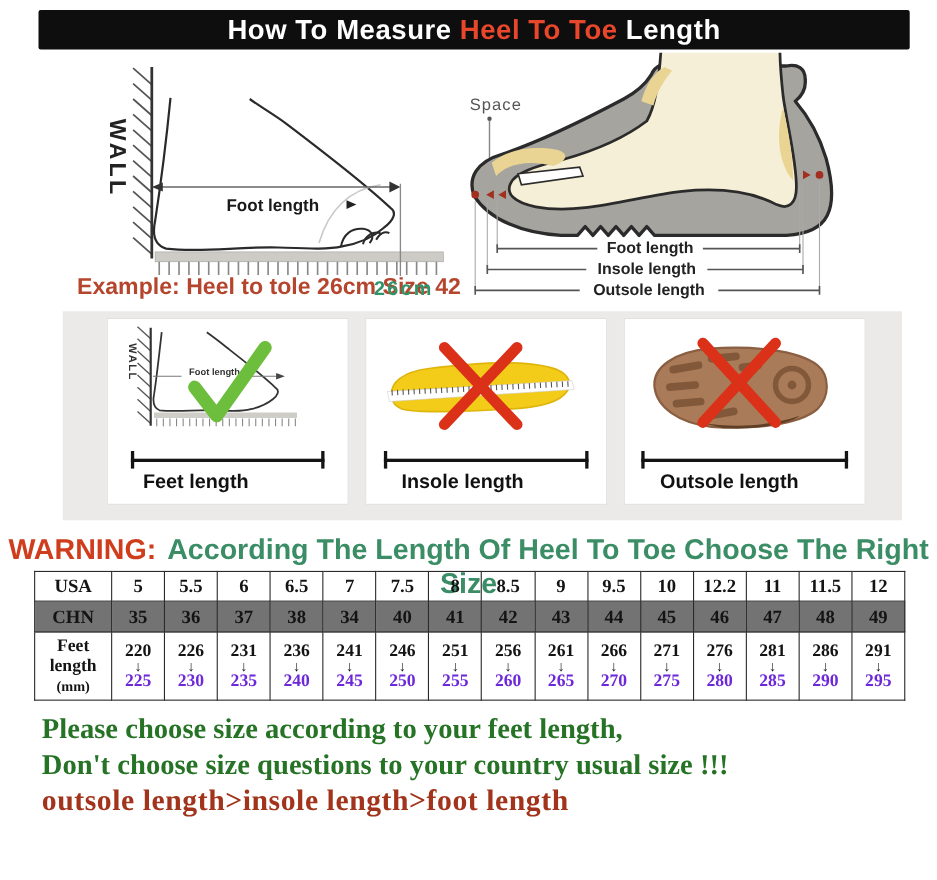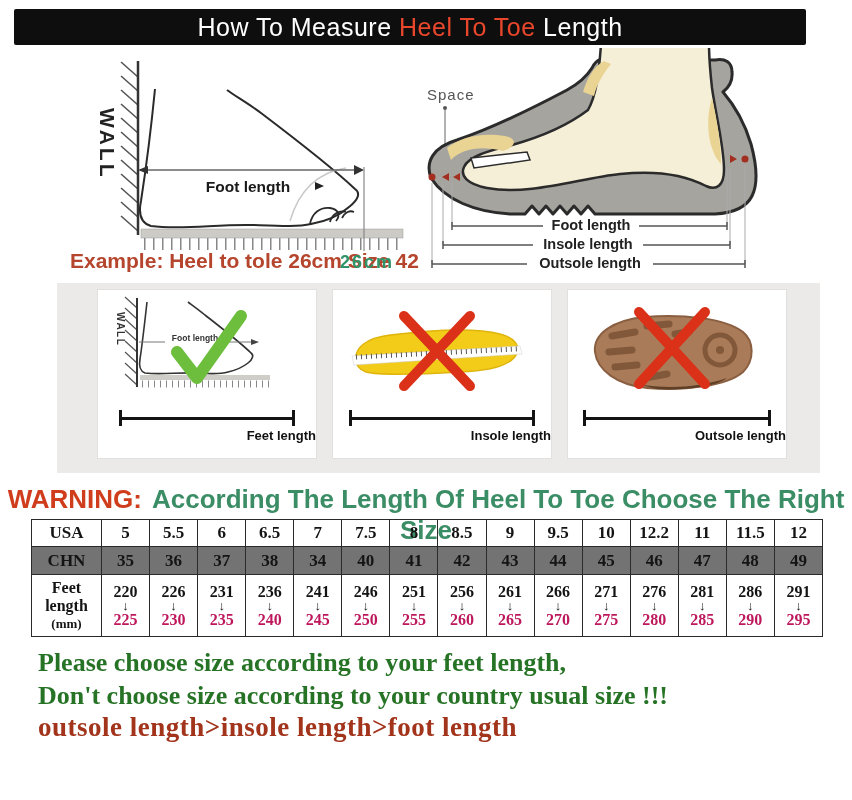--- a/index.html
+++ b/index.html
@@ -1,58 +1,58 @@
 <!DOCTYPE html>
 <html><head>
 <meta charset="utf-8">
 <style>
   html,body{margin:0;padding:0;background:#fff;}
   .page{position:relative;width:852px;height:800px;background:#fff;overflow:hidden;
         font-family:"Liberation Sans",sans-serif;}
   
-  .title-bar{position:absolute;left:14px;top:9px;width:792px;height:36px;background:#0e0e0e;
-             color:#fff;text-align:center;line-height:36px;font-size:25px;font-weight:400;
+  .title-bar{position:absolute;left:35px;top:9px;width:792px;height:36px;background:#0e0e0e;
+             color:#fff;text-align:center;line-height:36px;font-size:25px;font-weight:700;
              letter-spacing:.5px;border-radius:2px;}
   .title-bar .hl{color:#e8472b;}
   
   .fig-left{position:absolute;left:58px;top:55px;}
   .fig-right{position:absolute;left:415px;top:48px;}
   svg text{font-family:"Liberation Sans",sans-serif;}
   .example-line{position:absolute;left:70px;top:249px;font-size:21px;font-weight:700;color:#b5452c;}
   .ruler-val{position:absolute;left:340px;top:252px;font-size:18px;font-weight:700;
              letter-spacing:2px;color:#2f9469;}
   
   .cards-band{position:absolute;left:57px;top:283px;width:763px;height:190px;background:#eceae9;}
   .card{position:absolute;top:6px;width:218px;height:168px;background:#fff;border:1px solid #e2e0df;}
   .card-1{left:40px;} .card-2{left:275px;} .card-3{left:510px;}
   .card svg{display:block;margin:4px auto 0 auto;}
   .bracket{position:relative;height:16px;margin:4px auto 2px auto;
            background:linear-gradient(#141414,#141414) center/100% 3px no-repeat;}
   .bracket::before,.bracket::after{content:"";position:absolute;top:0;width:3px;height:16px;background:#141414;}
   .bracket::before{left:0;} .bracket::after{right:0;}
   .b1{width:176px;} .b2{width:186px;} .b3{width:188px;}
-  .card-label{text-align:right;font-size:13px;font-weight:700;color:#111;}
+  .card-label{text-align:left;font-size:18px;font-weight:700;color:#111;margin-left:32px;}
   
   .warning-row{position:absolute;left:0;top:484px;width:852px;text-align:center;
                font-size:26px;font-weight:700;}
   .warning-row .w1{color:#cf3d1d;margin-right:10px;}
   .warning-row .w2{color:#3b8d66;}
   
   table.size{position:absolute;left:31px;top:519px;width:792px;border-collapse:collapse;
              table-layout:fixed;font-family:"Liberation Serif",serif;font-weight:700;
              text-align:center;color:#141414;}
   table.size td,table.size th{border:1.5px solid #2a2a2a;padding:0;}
   tr.r-usa{height:27px;font-size:17px;}
   tr.r-chn{height:28px;font-size:17px;background:#737373;}
   tr.r-feet{height:62px;}
   tr.r-feet th{font-size:16px;line-height:18px;}
   tr.r-feet th .mm{font-size:13px;}
   .fmin{font-size:16px;line-height:17px;}
   .farr{font-size:13px;line-height:11px;}
-  .fmax{font-size:16px;line-height:17px;color:#be185d;}
+  .fmax{font-size:16px;line-height:17px;color:#6d28d9;}
   
   .note-green{position:absolute;left:38px;top:646px;font-family:"Liberation Serif",serif;
               font-weight:700;font-size:26px;line-height:33px;color:#267326;}
   .formula{position:absolute;left:38px;top:712px;font-family:"Liberation Serif",serif;
            font-weight:700;font-size:27px;color:#a2341c;letter-spacing:.5px;}
   .contact{position:absolute;left:30px;top:756px;font-family:"Liberation Serif",serif;
            font-weight:700;font-size:28px;color:#1e5cb3;}
 </style>
 </head>
 <body>
@@ -367,17 +367,17 @@
             <div class="fmin">291</div>
             <div class="farr">↓</div>
             <div class="fmax">295</div>
           </td>
     </tr>
   </tbody>
     </table>
 
   <div class="note-green">
     <div>Please choose size according to your feet length,</div>
-    <div>Don't choose size according to your country usual size !!!</div>
+    <div>Don't choose size questions to your country usual size !!!</div>
   </div>
   <div class="formula">outsole length&gt;insole length&gt;foot length</div>
 
 </div>
 
 </body></html>

